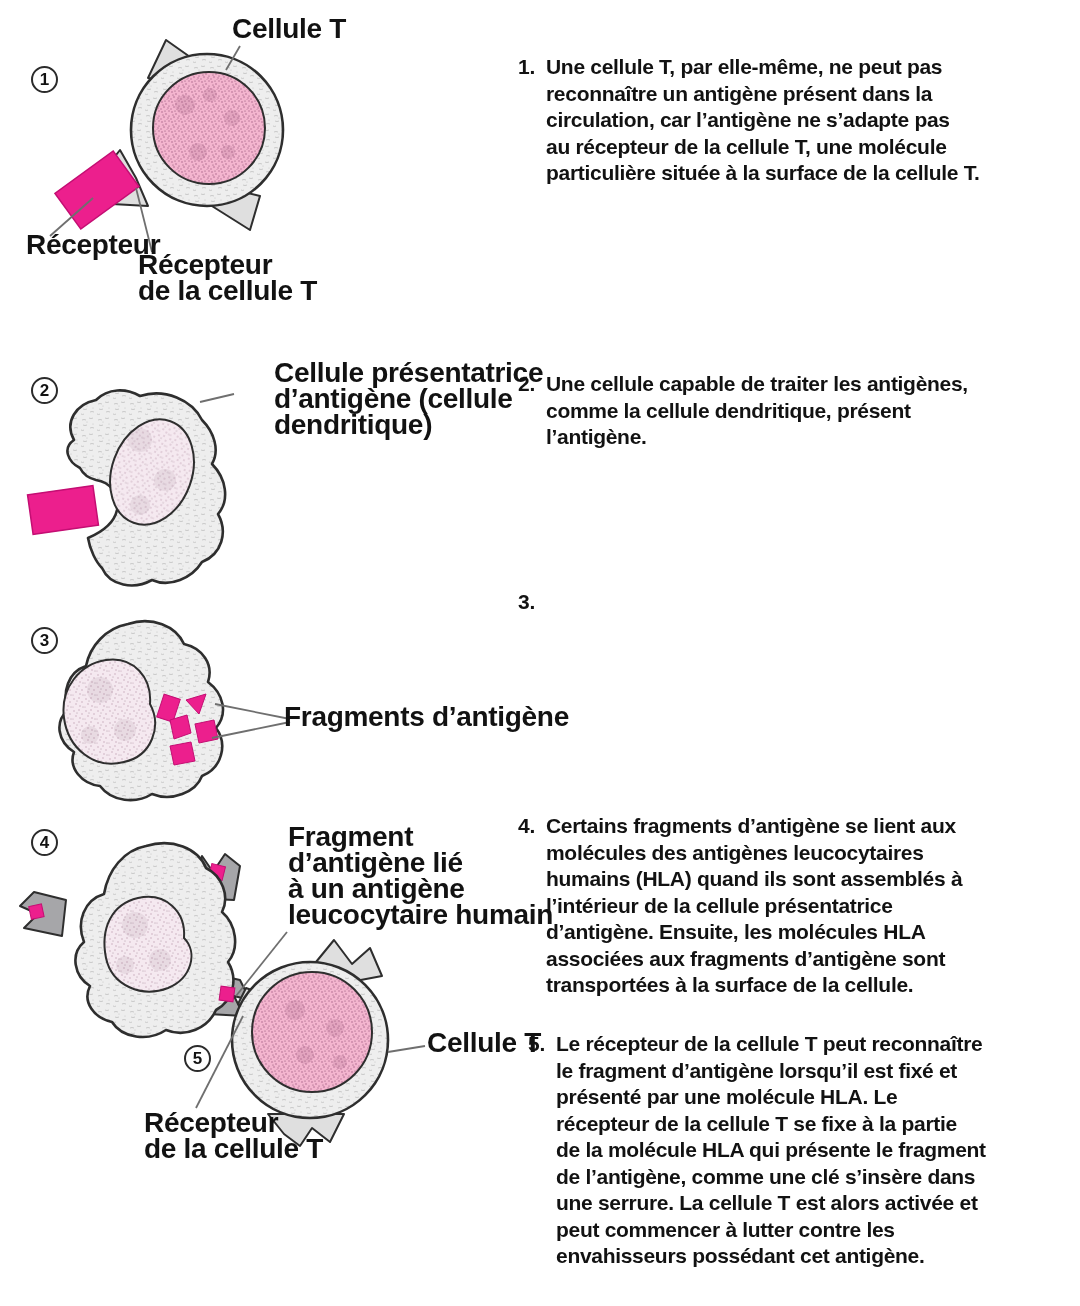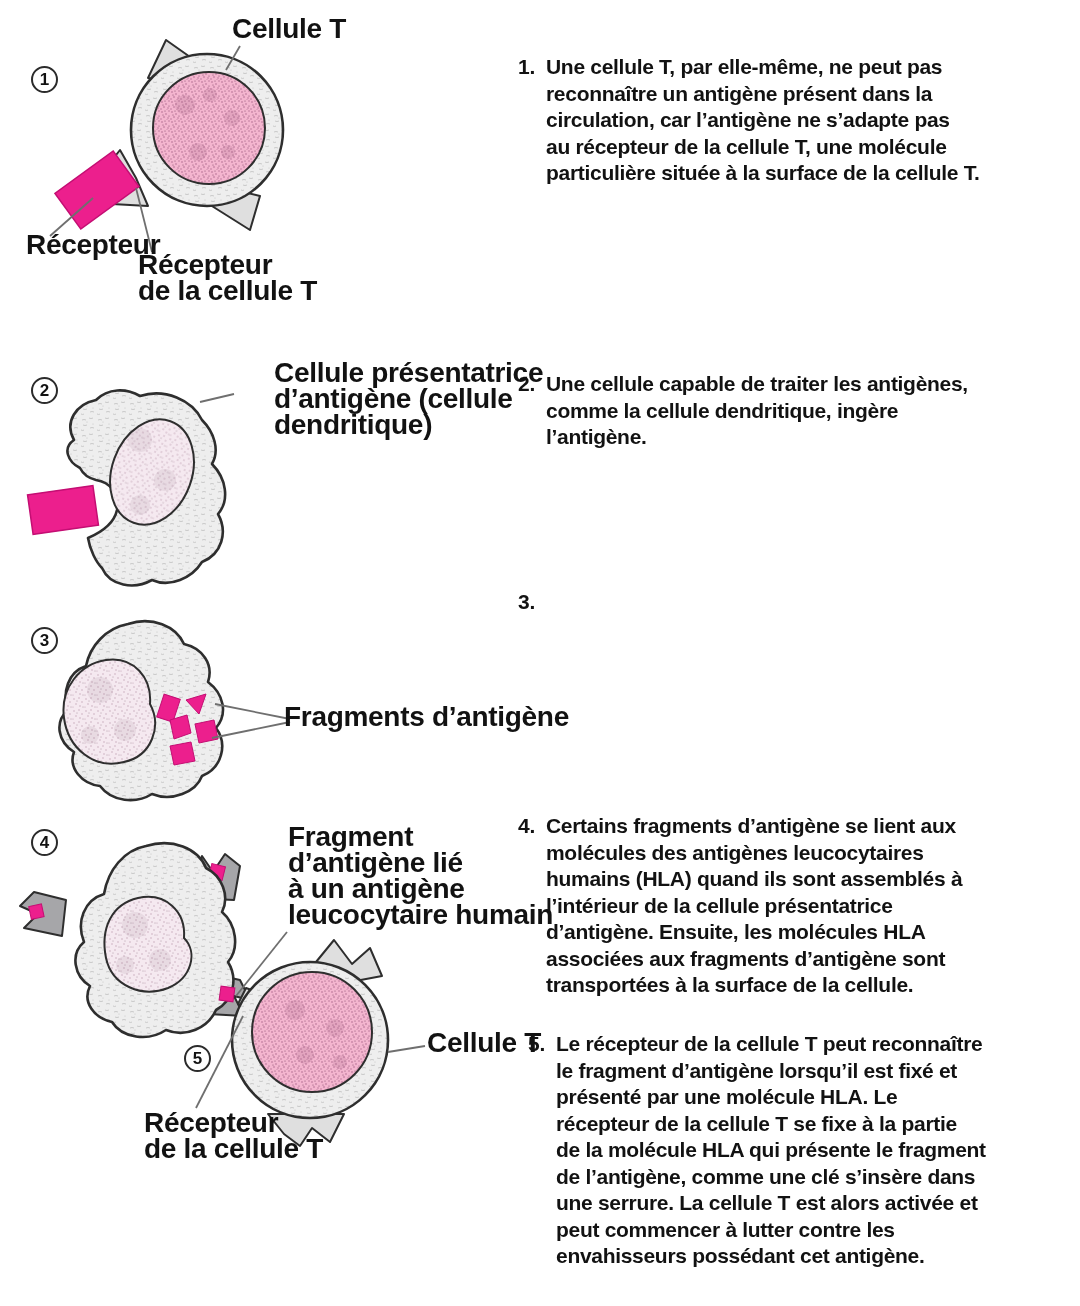--- a/index.html
+++ b/index.html
@@ -193,21 +193,21 @@
     <span class="step-num">1.</span>
     <span class="step-body">Une cellule T, par elle-même, ne peut pas
 reconnaître un antigène présent dans la
 circulation, car l’antigène ne s’adapte pas
 au récepteur de la cellule T, une molécule
 particulière située à la surface de la cellule T.</span>
   </div>
   <div class="step-text" style="top:371px;">
     <span class="step-num">2.</span>
     <span class="step-body">Une cellule capable de traiter les antigènes,
-comme la cellule dendritique, ingère
+comme la cellule dendritique, présent
 l’antigène.</span>
   </div>
   <div class="step-text" style="top:589px;">
     <span class="step-num">3.</span>
   </div>
   <div class="step-text" style="top:813px;">
     <span class="step-num">4.</span>
     <span class="step-body">Certains fragments d’antigène se lient aux
 molécules des antigènes leucocytaires
 humains (HLA) quand ils sont assemblés à

